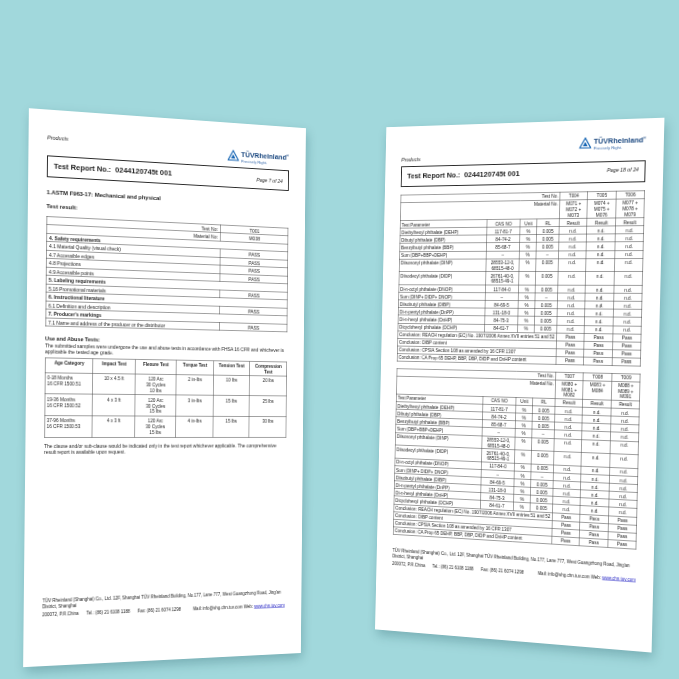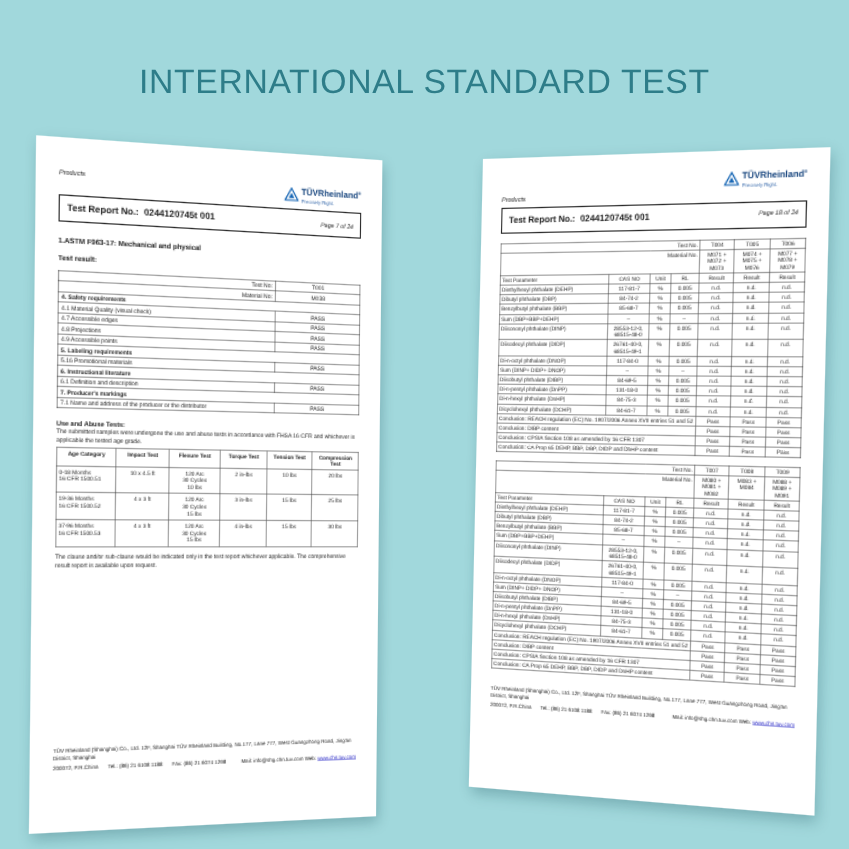--- a/index.html
+++ b/index.html
@@ -53,21 +53,20 @@
   .weblink{color:#2525c4;text-decoration:underline;}
   .chem-host{margin-top:16px;}
   .chem td{font-size:9.5px;padding:2px 3px;line-height:1.18;}
   .chem .lab{text-align:left;}
 </style>
 </head>
 <body>
 
 <div class="stage">
 
-  <h1 class="main-title">INTERNATIONAL STANDARD TEST</h1>
 
   <div class="page page-left">
     <div class="sheet sheet-l">
       <div class="products">Products</div>
 
       <div class="logo">
         <svg width="26" height="24" viewBox="0 0 26 24">
           <path d="M13 2 L24.5 22 H1.5 Z" fill="none" stroke="#1565b4" stroke-width="2.4"></path>
           <path d="M13 9.5 L18 18.5 H8 Z" fill="#1565b4"></path>
         </svg>

